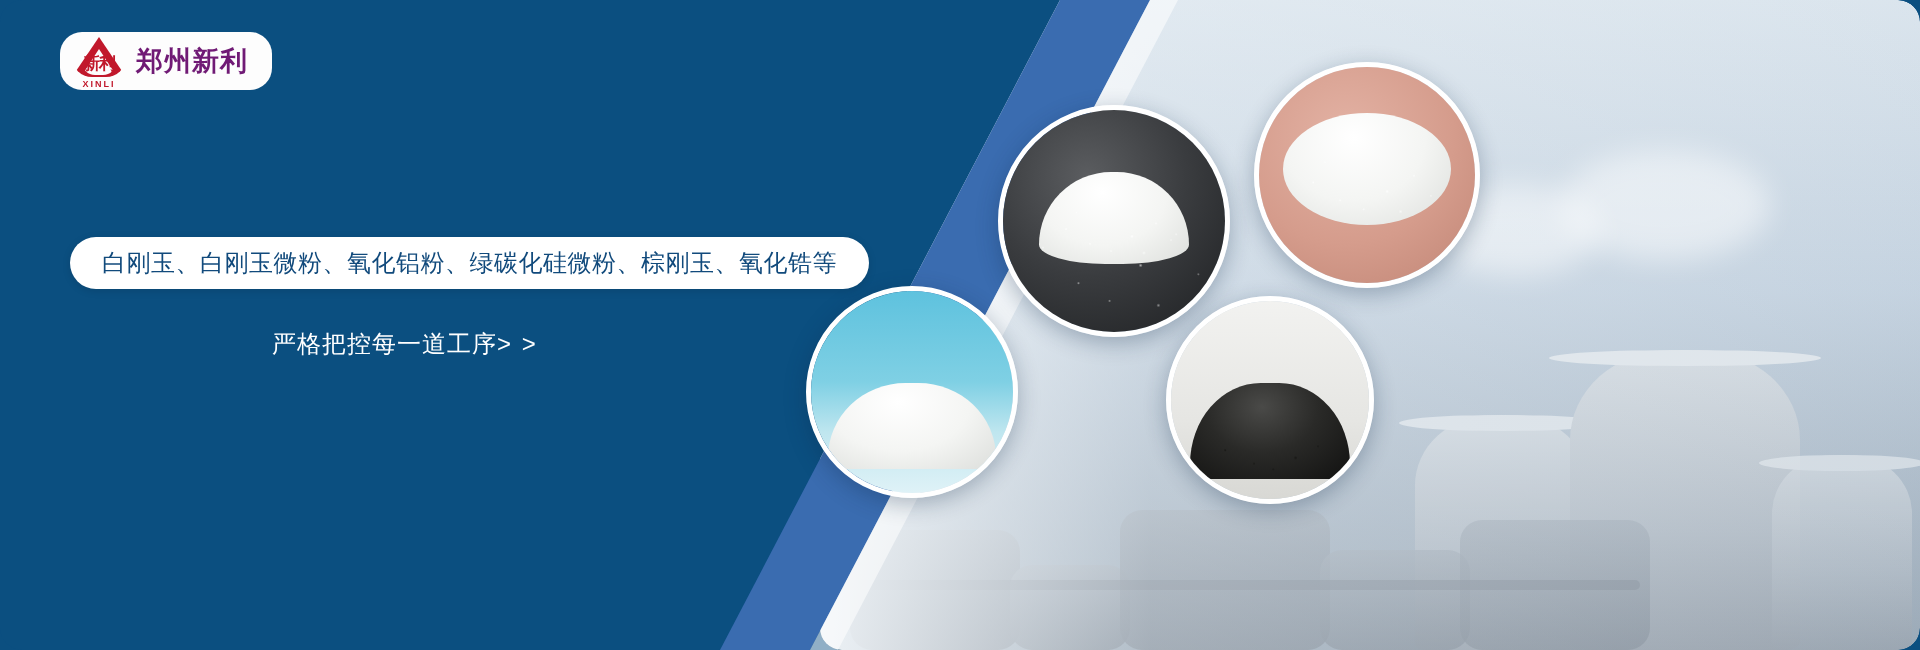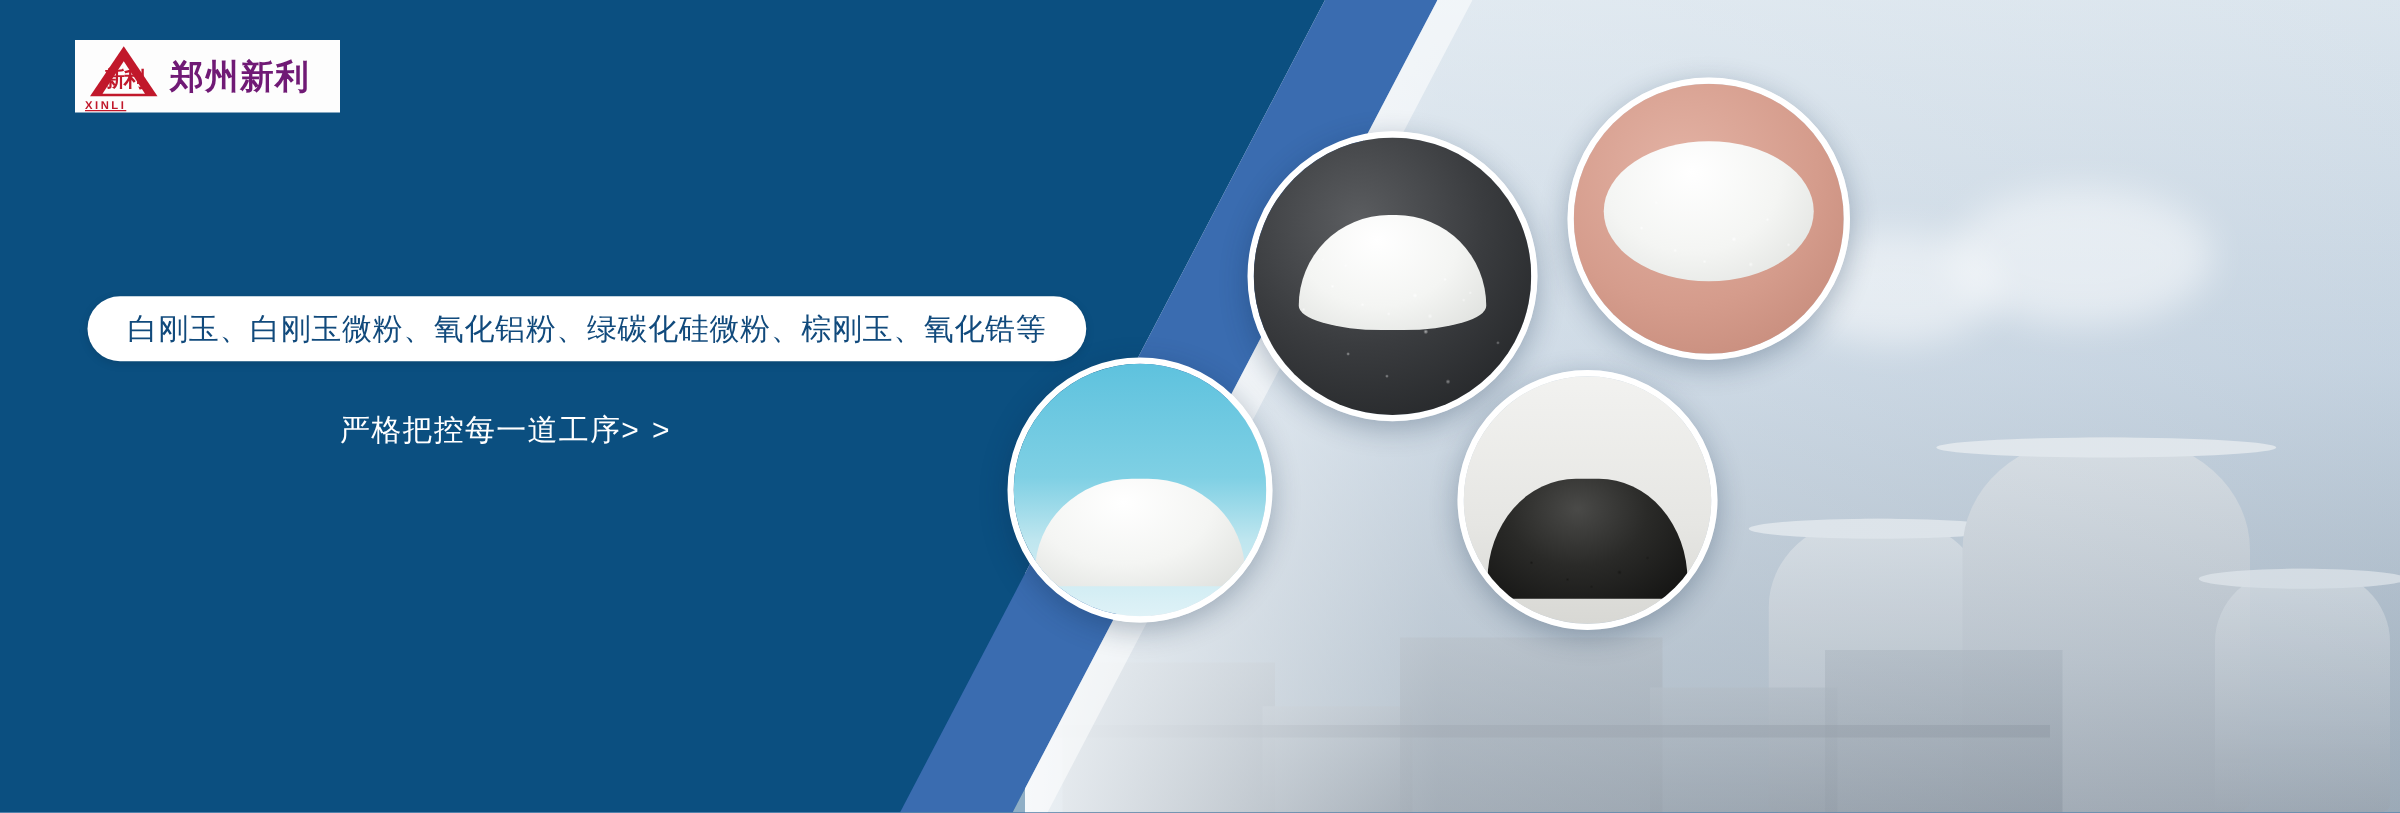--- a/index.html
+++ b/index.html
@@ -1,15 +1,15 @@
 <!DOCTYPE html>
 <html><head>
 <meta charset="utf-8">
 <style>
-  * { margin:0; padding:0; box-sizing:border-box; }
+  * { margin:0; padding:0; box-sizing:border-box;border-radius:22px; }
   html,body { width:1920px; height:650px; overflow:hidden; }
   body {
     font-family:"Liberation Sans","DejaVu Sans",sans-serif;
     background:#0b4f80;
     position:relative;
   }
 
   .banner {
     position:absolute; inset:0;
     width:1920px; height:650px;
@@ -85,21 +85,21 @@
     border-bottom:26px solid #fdfdfd;
   }
   .logo-cn {
     position:absolute; left:2px; top:20px; width:58px;
     font-size:17px; font-weight:700; color:#c1182b;
     letter-spacing:-1px; line-height:1; text-align:center;
   }
   .logo-en {
     position:absolute; left:0; bottom:-2px; width:62px;
     font-size:9px; font-weight:700; color:#c1182b;
-    letter-spacing:2px; text-decoration:underline;
+    letter-spacing:2px; text-align:center;
   }
   .logo-name {
     font-size:27px; font-weight:700; color:#701a75;
     letter-spacing:1px; margin-left:6px; white-space:nowrap;
   }
 
   
   .headline {
     position:absolute; left:38px; top:138px;
     font-size:49px; font-weight:700; color:#f2f6fa;

